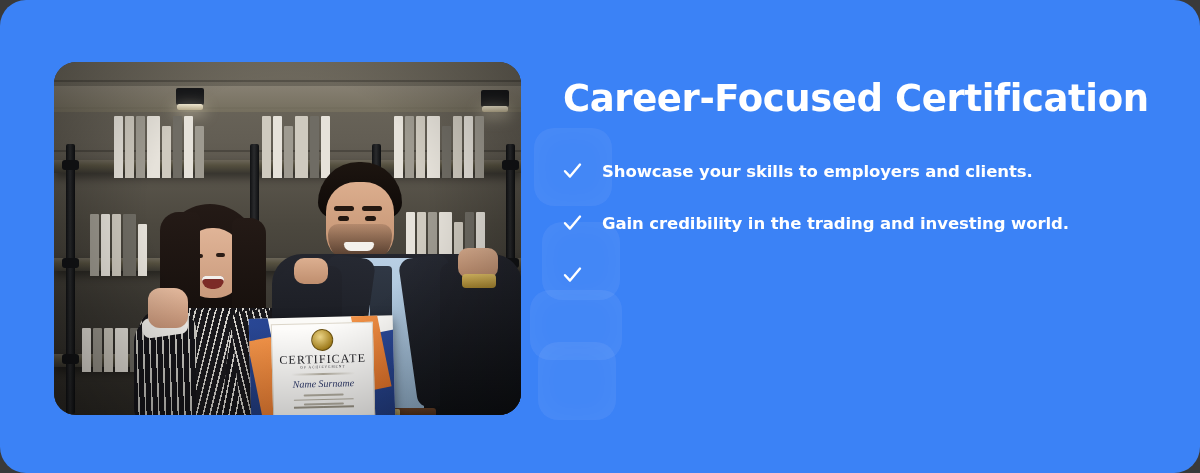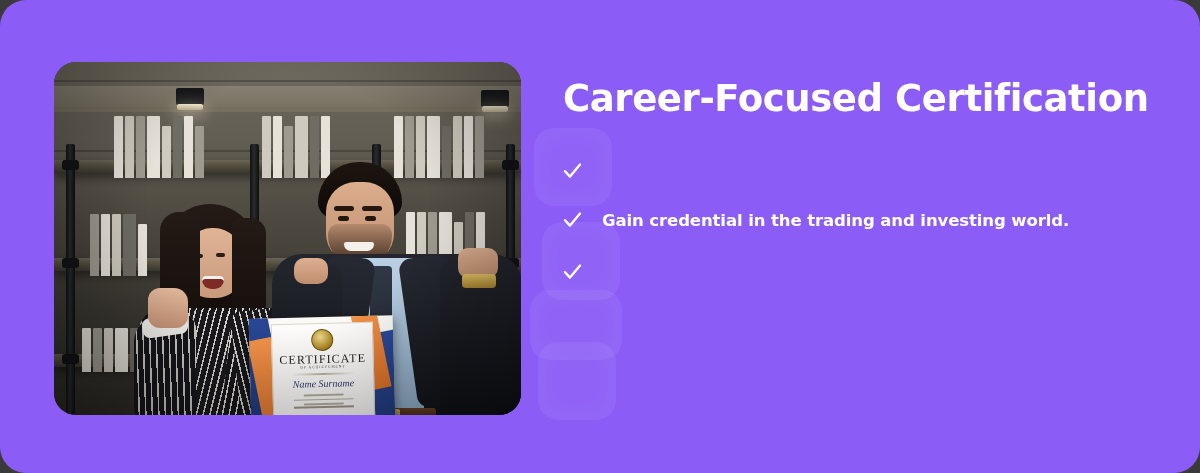--- a/index.html
+++ b/index.html
@@ -12,21 +12,21 @@
     height: 473px;
     overflow: hidden;
     font-family: "Liberation Sans", sans-serif;
   }
 
   .promo-card {
     position: relative;
     width: 1200px;
     height: 473px;
     box-sizing: border-box;
-    background: #8b5cf6;
+    background: #3b82f6;
     border-radius: 26px;
     overflow: hidden;
   }
 
   
   .watermark-layer {
     position: absolute;
     left: 528px;
     top: 126px;
     width: 130px;
@@ -591,29 +591,30 @@
 
     <ul class="benefit-list">
 
 
       <li class="benefit-item">
         <span class="check-icon">
           <svg width="19" height="22" viewBox="0 0 19 22" fill="none">
             <path d="M2 11.2 L7 16.6 L17 4.6" stroke="#ffffff" stroke-width="2.4" stroke-linecap="round" stroke-linejoin="round"></path>
           </svg>
         </span>
+        <span class="benefit-text">Showcase your skills to employers and clients.</span>
       </li>
 
       <li class="benefit-item">
         <span class="check-icon">
           <svg width="19" height="22" viewBox="0 0 19 22" fill="none">
             <path d="M2 11.2 L7 16.6 L17 4.6" stroke="#ffffff" stroke-width="2.4" stroke-linecap="round" stroke-linejoin="round"></path>
           </svg>
         </span>
-        <span class="benefit-text">Gain credential in the trading and investing world.</span>
+        <span class="benefit-text">Gain credibility in the trading and investing world.</span>
       </li>
 
       <li class="benefit-item">
         <span class="check-icon">
           <svg width="19" height="22" viewBox="0 0 19 22" fill="none">
             <path d="M2 11.2 L7 16.6 L17 4.6" stroke="#ffffff" stroke-width="2.4" stroke-linecap="round" stroke-linejoin="round"></path>
           </svg>
         </span>
       </li>
 

